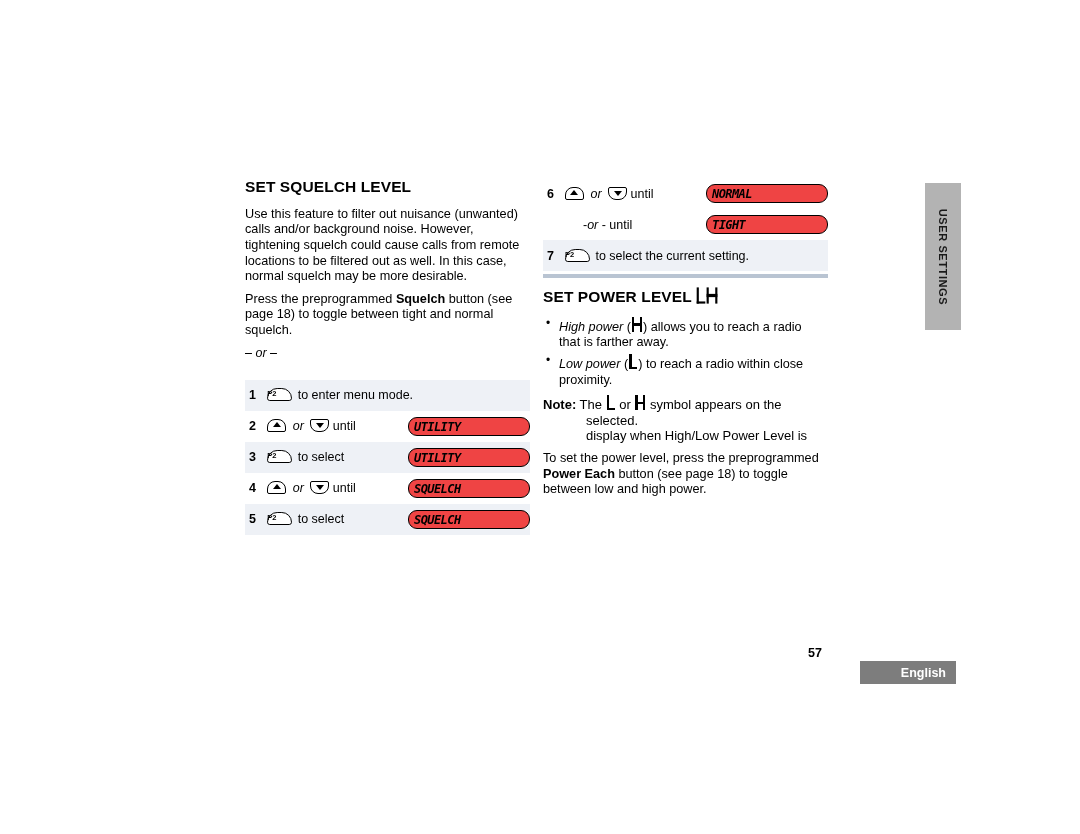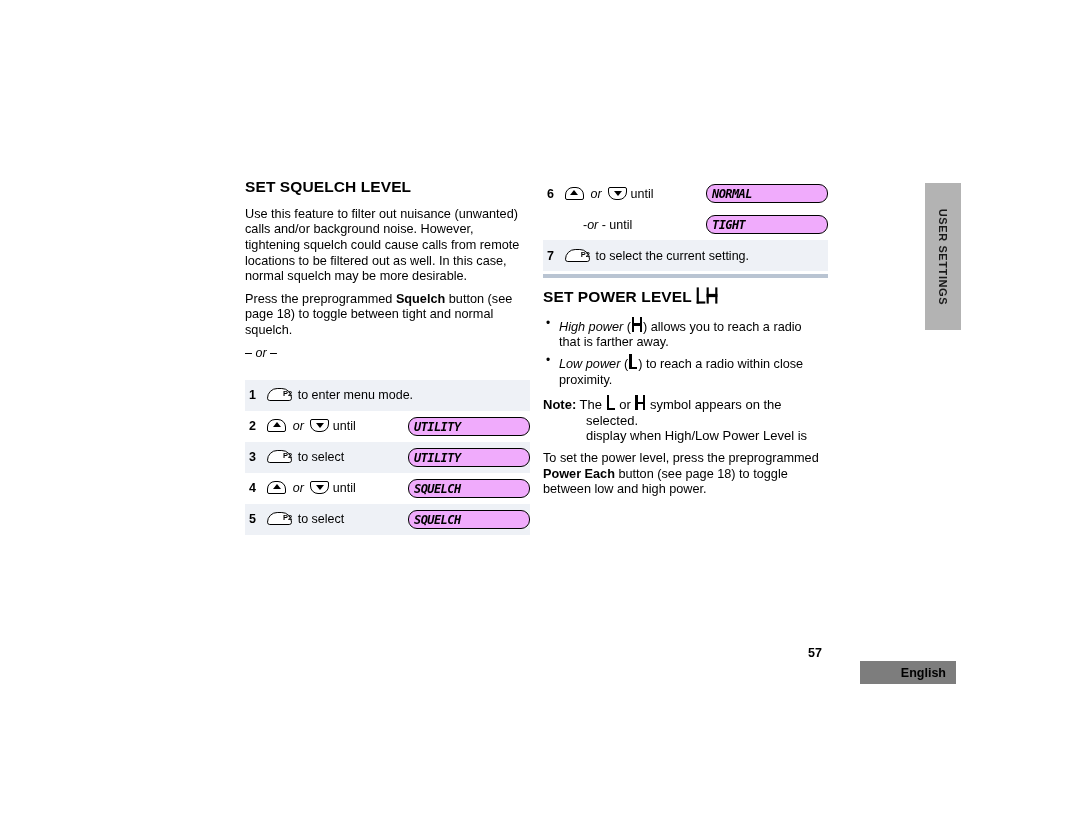--- a/index.html
+++ b/index.html
@@ -72,21 +72,21 @@
     display: inline-block;
     white-space: nowrap;
   }
 
   
   .lcd-box {
     border: 1.6px solid #000;
     border-radius: 9px;
     height: 19px;
     box-sizing: border-box;
-    background: #f0abfc;
+    background: #ef4444;
     display: flex;
     align-items: center;
     padding: 0 5px;
     overflow: hidden;
   }
 
   
   .steps {
     width: 100%;
     border-collapse: collapse;
@@ -130,21 +130,21 @@
     left: 0; top: 0;
     width: 25px; height: 13px;
     border: 1.4px solid #000;
     border-radius: 11px 11px 3px 3px;
     box-sizing: border-box;
     background: #fff;
   }
   .btn-p2 .lbl {
     position: absolute;
     left: 0; right: 0; top: 1px;
-    text-align: right;
+    text-align: left;
     font-size: 7.5px;
     font-weight: bold;
     font-family: "Liberation Sans", sans-serif;
     line-height: 10px;
   }
 
   
   .btn-arrow {
     display: inline-block;
     position: relative;
@@ -302,21 +302,21 @@
     width: 96px;
     height: 23px;
     background: #7d7d7d;
     display: flex;
     align-items: center;
     justify-content: flex-end;
     padding-right: 10px;
     box-sizing: border-box;
   }
   .lang-box span {
-    color: #000000;
+    color: #ffffff;
     font-size: 12.5px;
     font-weight: bold;
   }
 </style>
 </head>
 <body>
 
 <div class="page">
 
   <div class="col-left">

